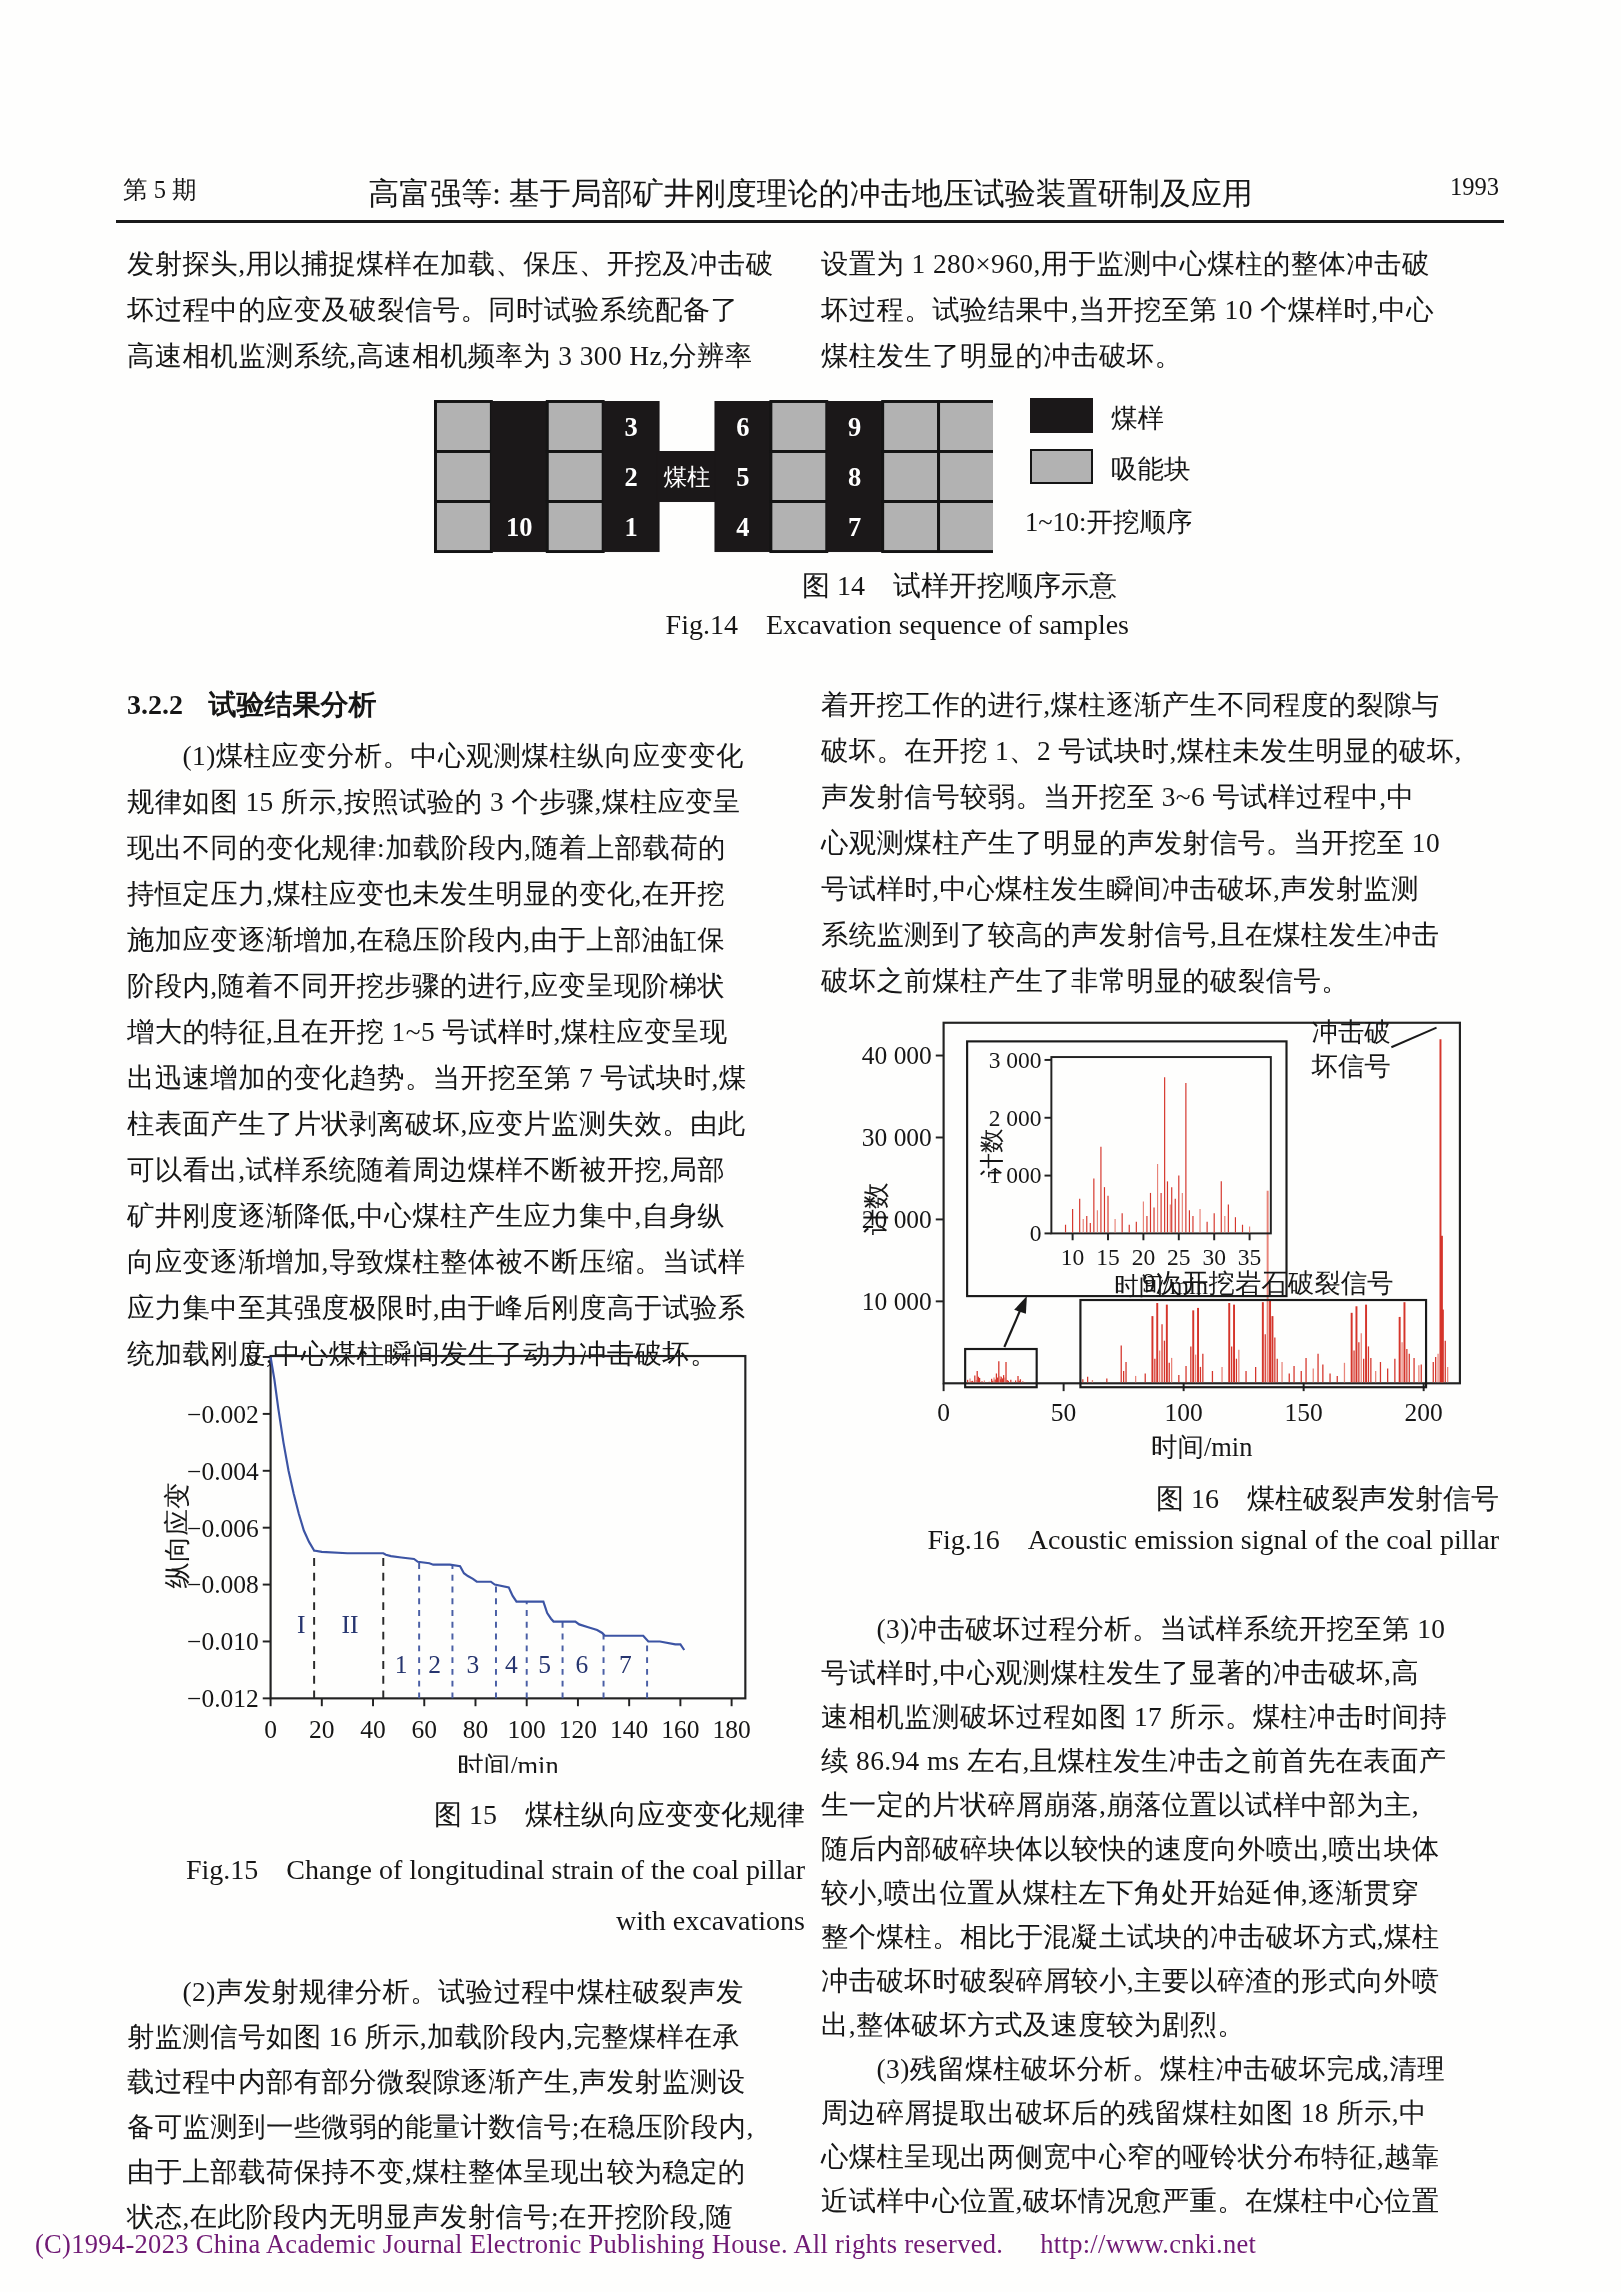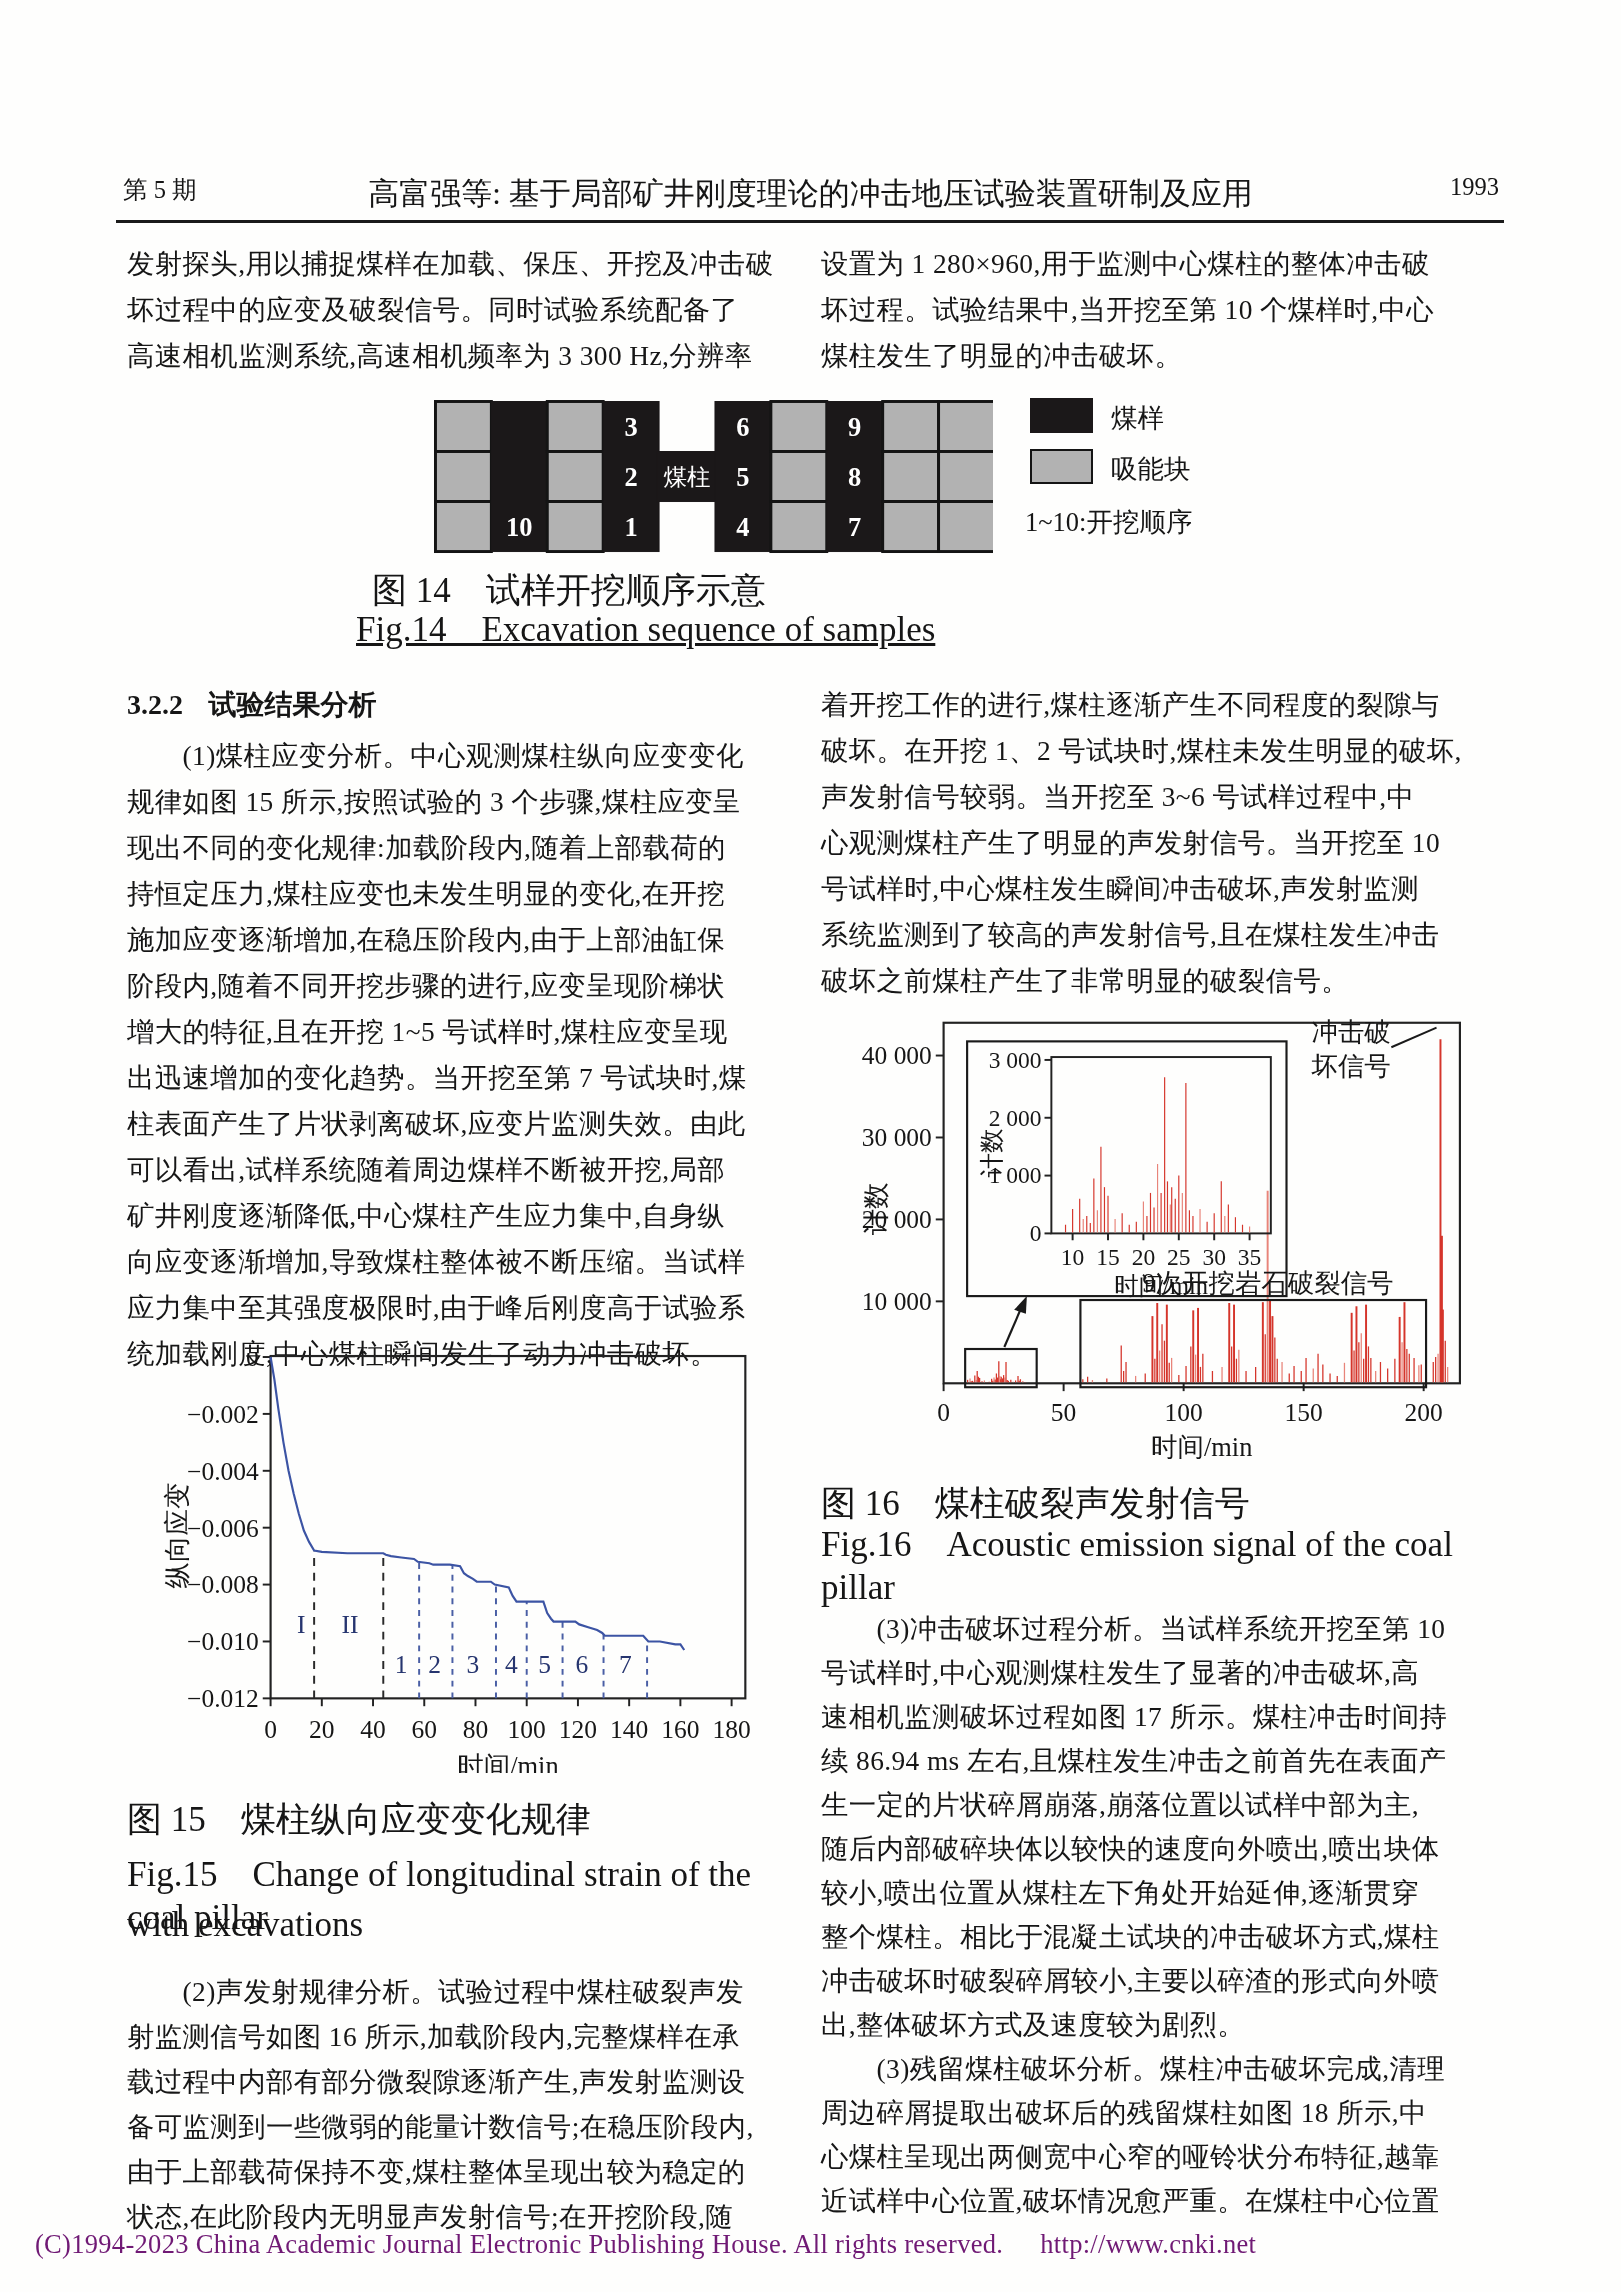--- a/index.html
+++ b/index.html
@@ -9,21 +9,21 @@
   .hdr-issue{left:123px;top:173px;font-size:24.5px;}
   .hdr-title{left:294px;top:173px;width:1033px;text-align:center;font-size:31px;}
   .hdr-page{left:1372px;top:173px;width:127px;text-align:right;font-size:24.5px;}
   .hdr-rule{left:116px;top:220px;width:1388px;height:2.5px;background:#1a1a1a;}
   .para{font-size:27.4px;letter-spacing:0.4px;line-height:46px;width:686px;}
   .para div{white-space:nowrap;}
   .para.rp2{line-height:44px;}
   .para.lp2{line-height:45px;}
   .sec-head{font-size:28px;font-weight:bold;}
   .sec-head .sec-title{margin-left:25.5px;}
-  .cap{font-size:35px;text-align:left;}
+  .cap{font-size:28px;text-align:right;}
   .legend-swatch{width:63px;height:35px;box-sizing:border-box;}
   .legend-swatch.coal{background:#1b1819;}
   .legend-swatch.absorber{background:#b2b2b2;border:2.5px solid #141414;}
   .legend-label{font-size:26.5px;}
   .legend-note{font-size:26.5px;}
   .footer{left:35px;top:2229px;width:1568px;font-size:26.5px;color:#701a75;letter-spacing:0.3px;}
   .footer .url{margin-left:37px;}
   svg text{font-family:"Liberation Serif","DejaVu Serif",serif;}
 </style>
 </head>
@@ -79,21 +79,21 @@
       <rect x="514.5" y="1.5" width="57" height="51" fill="#b2b2b2" stroke="#141414" stroke-width="3"></rect>
       <rect x="514.5" y="52.5" width="57" height="51" fill="#b2b2b2" stroke="#141414" stroke-width="3"></rect>
       <rect x="514.5" y="103.5" width="57" height="51" fill="#b2b2b2" stroke="#141414" stroke-width="3"></rect>
     </svg>
   <div class="abs legend-swatch coal" style="left:1030px;top:398px;"></div>
   <div class="abs legend-label" style="left:1111px;top:400px;">煤样</div>
   <div class="abs legend-swatch absorber" style="left:1030px;top:449px;"></div>
   <div class="abs legend-label" style="left:1111px;top:451px;">吸能块</div>
   <div class="abs legend-note" style="left:1025px;top:504px;">1~10:开挖顺序</div>
   <div class="abs cap" style="left:372px;top:567px;width:745px;">图 14　试样开挖顺序示意</div>
-  <div class="abs cap" style="left:356px;top:606px;width:745px;text-decoration:underline;">Fig.14　Excavation sequence of samples</div>
+  <div class="abs cap" style="left:384px;top:606px;width:745px;">Fig.14　Excavation sequence of samples</div>
 
   <div class="abs sec-head" style="left:127px;top:686px;">
     <span class="sec-num">3.2.2</span><span class="sec-title">试验结果分析</span>
   </div>
 
   <div class="abs para" style="left:127px;top:733px;">
       <div>　　(1)煤柱应变分析。中心观测煤柱纵向应变变化</div>
       <div>规律如图 15 所示,按照试验的 3 个步骤,煤柱应变呈</div>
       <div>现出不同的变化规律:加载阶段内,随着上部载荷的</div>
       <div>持恒定压力,煤柱应变也未发生明显的变化,在开挖</div>

